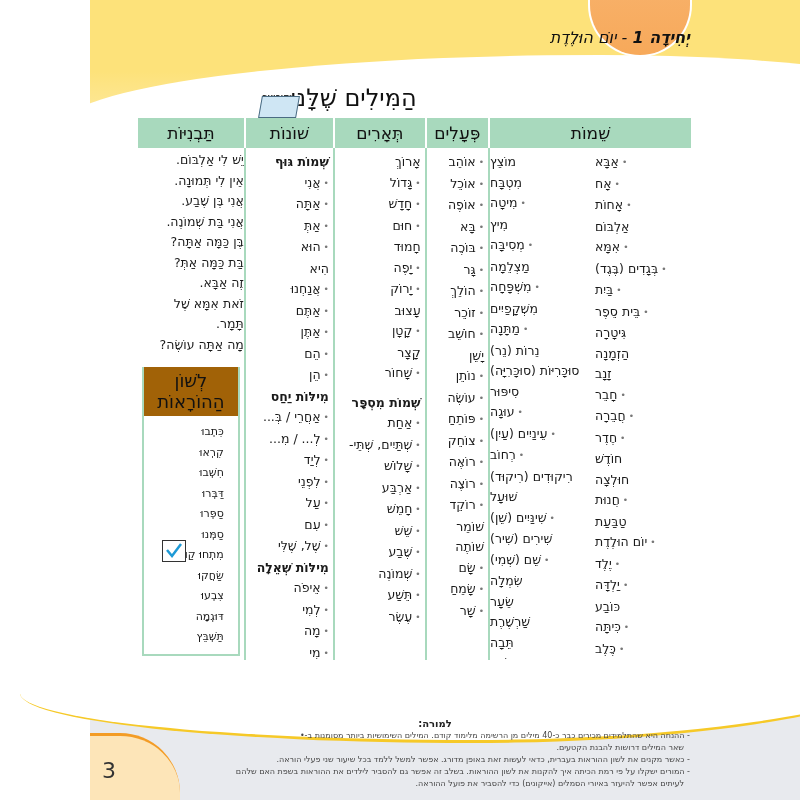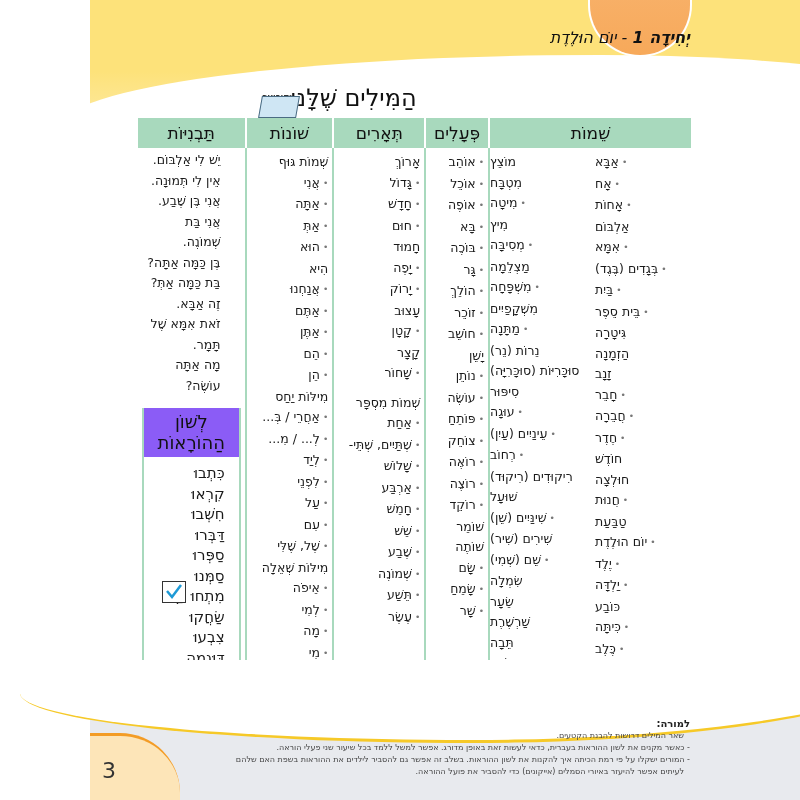--- a/index.html
+++ b/index.html
@@ -46,29 +46,29 @@
   }
   table.vocab th {
     background:#a8d9bd; font-weight:normal; font-size:17px; height:28px;
     border-left:2px solid #fff; color:#111;text-align:center;
   }
   table.vocab td { vertical-align:top; padding:0; }
   .col { position:relative; font-size:12.5px; line-height:20.5px; }
   .col-line { border-left:2px solid #a8d9bd; }
   .item { white-space:nowrap; }
   .bullet::before { content:"•"; color:#777; font-size:9px; margin-left:3px; position:relative; top:-1px; }
-  .sub { font-weight:normal; margin-top:0; }
+  .sub { font-weight:bold; margin-top:0; }
   .nouns-wrap { display:flex; direction:rtl; padding-top:4px; }
   .nouns-a { width:90px; padding-right:6px; text-align:left; }
   .nouns-b { width:95px; padding-right:10px; text-align:left; }
   .list { padding:4px 4px 0 4px; }
-  .patterns { padding:2px 24px 4px 6px; text-align:right; font-size:12.5px; line-height:20.5px; }
+  .patterns { padding:2px 0 4px 6px; text-align:right; font-size:12.5px; line-height:20.5px; }
   .instr-box { margin:8px 4px 0 4px; border:2px solid #a8d9bd; border-top:none; }
-  .instr-head { background:#8b5cf6; font-size:18px; text-align:center; padding:4px 0; color:#111; }
-  .instr-list { padding:6px 14px 6px 4px; text-align:right; font-size:15px; line-height:20.5px; position:relative; }
+  .instr-head { background:#a16207; font-size:18px; text-align:center; padding:4px 0; color:#111; }
+  .instr-list { padding:6px 14px 6px 4px; text-align:right; font-size:11px; line-height:20.5px; position:relative; }
   .check { position:absolute; left:18px; top:124px; width:22px; height:20px; border:1px solid #333; background:#fff; }
   .check svg { position:absolute; left:2px; top:1px; }
   .time-expr { margin-top:14px; padding-right:8px; text-align:right; font-size:12.5px; line-height:20px; }
   .time-expr .h { font-weight:bold; }
   .footer-bg {
     position:absolute; left:90px; top:700px; width:720px; height:100px; background:#e8eaee;
   }
   .footer-curve {
     position:absolute; left:20px; top:660px; width:900px; height:80px;
     background:#fff; border-radius:0 0 50% 50% / 0 0 100% 60%;
@@ -76,21 +76,21 @@
   }
   .page-corner {
     position:absolute; left:90px; top:733px; width:90px; height:80px;
     background:#fde5b8; border-top:3px solid #f39c26; border-radius:0 60px 0 0;
   }
   .page-num { position:absolute; left:102px; top:758px; font-size:22px; color:#333; }
   .teacher-note {
     position:absolute; left:180px; top:718px; width:510px; direction:rtl; text-align:right;
     font-size:8px; line-height:12px; color:#444;
   }
-  .teacher-note .t { font-weight:bold; font-size:10px; color:#222; }
+  .teacher-note .t { font-weight:bold; font-size:10px; color:#222;text-align:center; }
 </style>
 </head>
 <body>
 
 <div class="header-band"></div>
 <div class="sun"></div>
 <div class="header-curve"></div>
 
 <div class="unit-title">
   <span>יְחִידָה 1</span><span class="rest"> - </span><span class="rest">יוֹם הוּלֶדֶת</span>
@@ -312,17 +312,18 @@
   </tbody>
 </table>
 
 <div class="footer-bg"></div>
 <div class="footer-curve"></div>
 <div class="page-corner"></div>
 <div class="page-num">3</div>
 
 <div class="teacher-note">
   <div class="t">למורה:</div>
+  <div>- ההנחה היא שהתלמידים מכירים כבר כ-40 מילים מן הרשימה מלימוד קודם. המילים השימושיות ביותר מסומנות ב-•</div>
   <div style="padding-right:6px">שאר המילים דרושות להבנת הקטעים.</div>
   <div>- כאשר מקנים את לשון ההוראות בעברית, כדאי לעשות זאת באופן מדורג. אפשר למשל ללמד בכל שיעור שני פעלי הוראה.</div>
   <div>- המורים ישקלו על פי רמת הכיתה איך להקנות את לשון ההוראות. בשלב זה אפשר גם להסביר לילדים את ההוראות בשפת האם שלהם</div>
   <div style="padding-right:6px">לעיתים אפשר להיעזר באיורי הסמלים (אייקונים) כדי להסביר את פועל ההוראה.</div>
 </div>
 
 </body></html>

